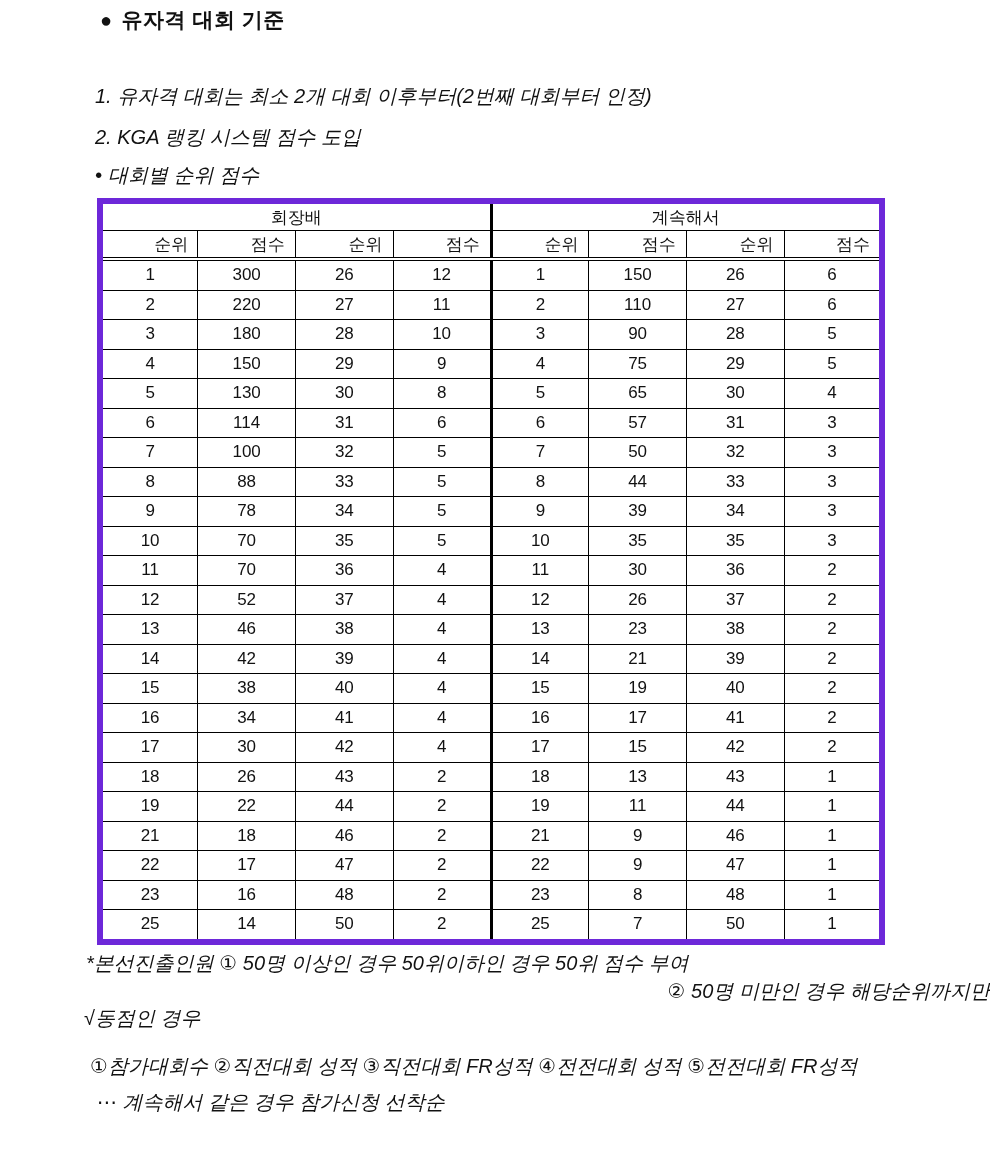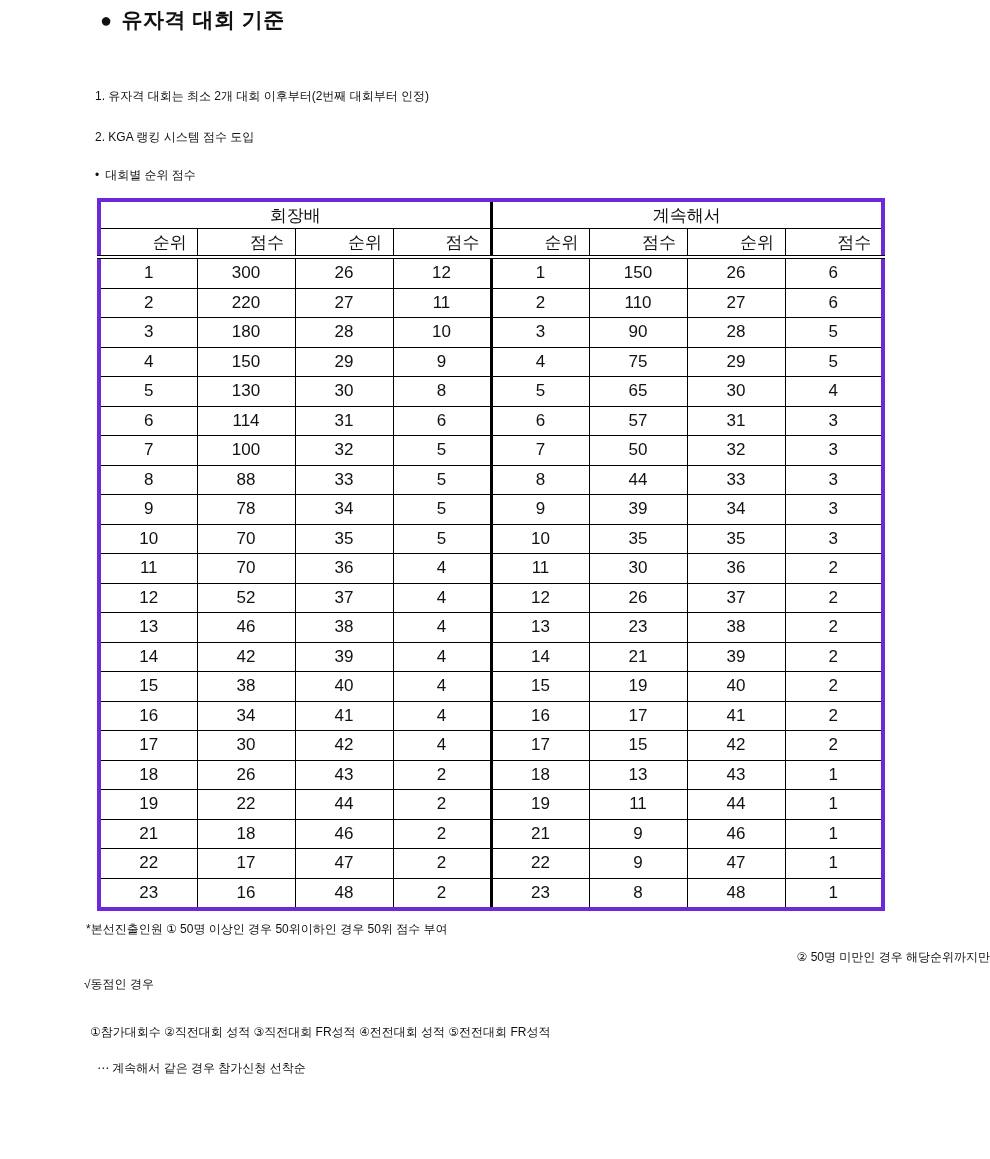--- a/index.html
+++ b/index.html
@@ -22,35 +22,36 @@
     display: flex;
     align-items: center;
   }
   .title-bullet {
     font-size: 20px;
     margin-right: 9px;
     line-height: 1;
   }
   p {
     margin: 0;
-    font-size: 12px;
+    font-size: 20px;
     line-height: 20px;
     white-space: pre;
+    font-style: italic;
   }
   .intro-line-1 { margin: 52px 0 0 95px; }
   .intro-line-2 { margin: 21px 0 0 95px; }
   .table-caption { margin: 18px 6px 0 95px; }
   .caption-bullet { margin-right: 6px; }
 
   table.score-table {
     border-collapse: collapse;
     table-layout: fixed;
     width: 788px;
     margin: 13px 0 0 97px;
-    border: 4px solid #6d28d9;
+    border: 6px solid #6d28d9;
   }
   table.score-table th,
   table.score-table td {
     border: 1px solid #000000;
     text-align: center;
     vertical-align: middle;
     font-size: 17px;
     font-weight: normal;
     padding: 0;
     color: #111111;
@@ -324,20 +325,30 @@
       <tr>
         <td>23</td>
         <td>16</td>
         <td>48</td>
         <td class="mid-divider">2</td>
         <td>23</td>
         <td>8</td>
         <td>48</td>
         <td>1</td>
       </tr>
+      <tr>
+        <td>25</td>
+        <td>14</td>
+        <td>50</td>
+        <td class="mid-divider">2</td>
+        <td>25</td>
+        <td>7</td>
+        <td>50</td>
+        <td>1</td>
+      </tr>
     </tbody>
 </table>
 
 <p class="note-1">*본선진출인원 ① 50명 이상인 경우 50위이하인 경우 50위 점수 부여</p>
 <p class="note-2">② 50명 미만인 경우 해당순위까지만</p>
 <p class="note-3">√동점인 경우</p>
 <p class="note-4">①참가대회수 ②직전대회 성적 ③직전대회 FR성적 ④전전대회 성적 ⑤전전대회 FR성적</p>
 <p class="note-5">⋯ 계속해서 같은 경우 참가신청 선착순</p>
 
 </body></html>

